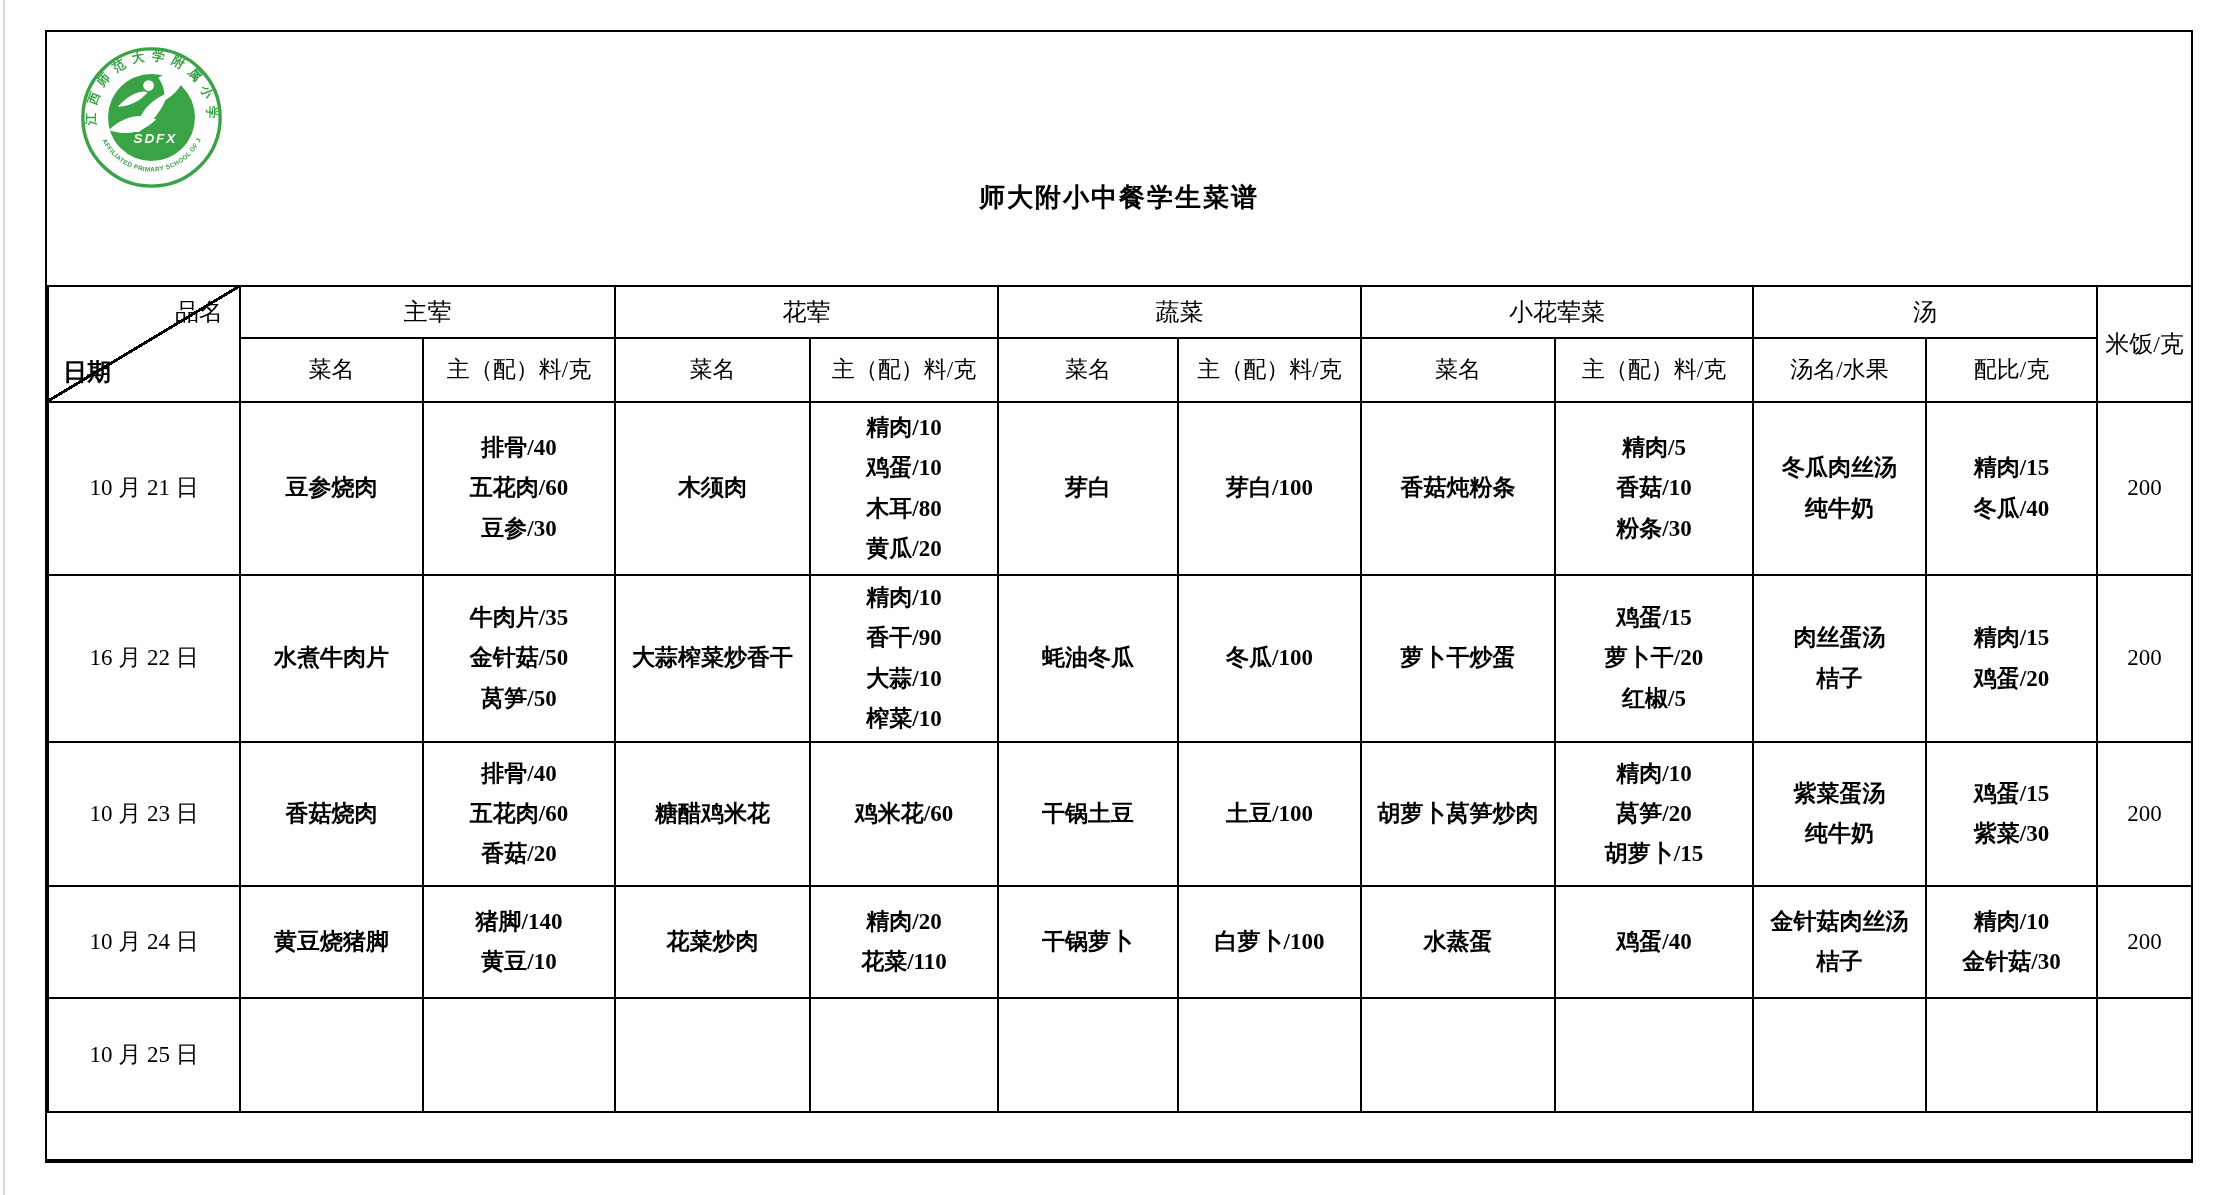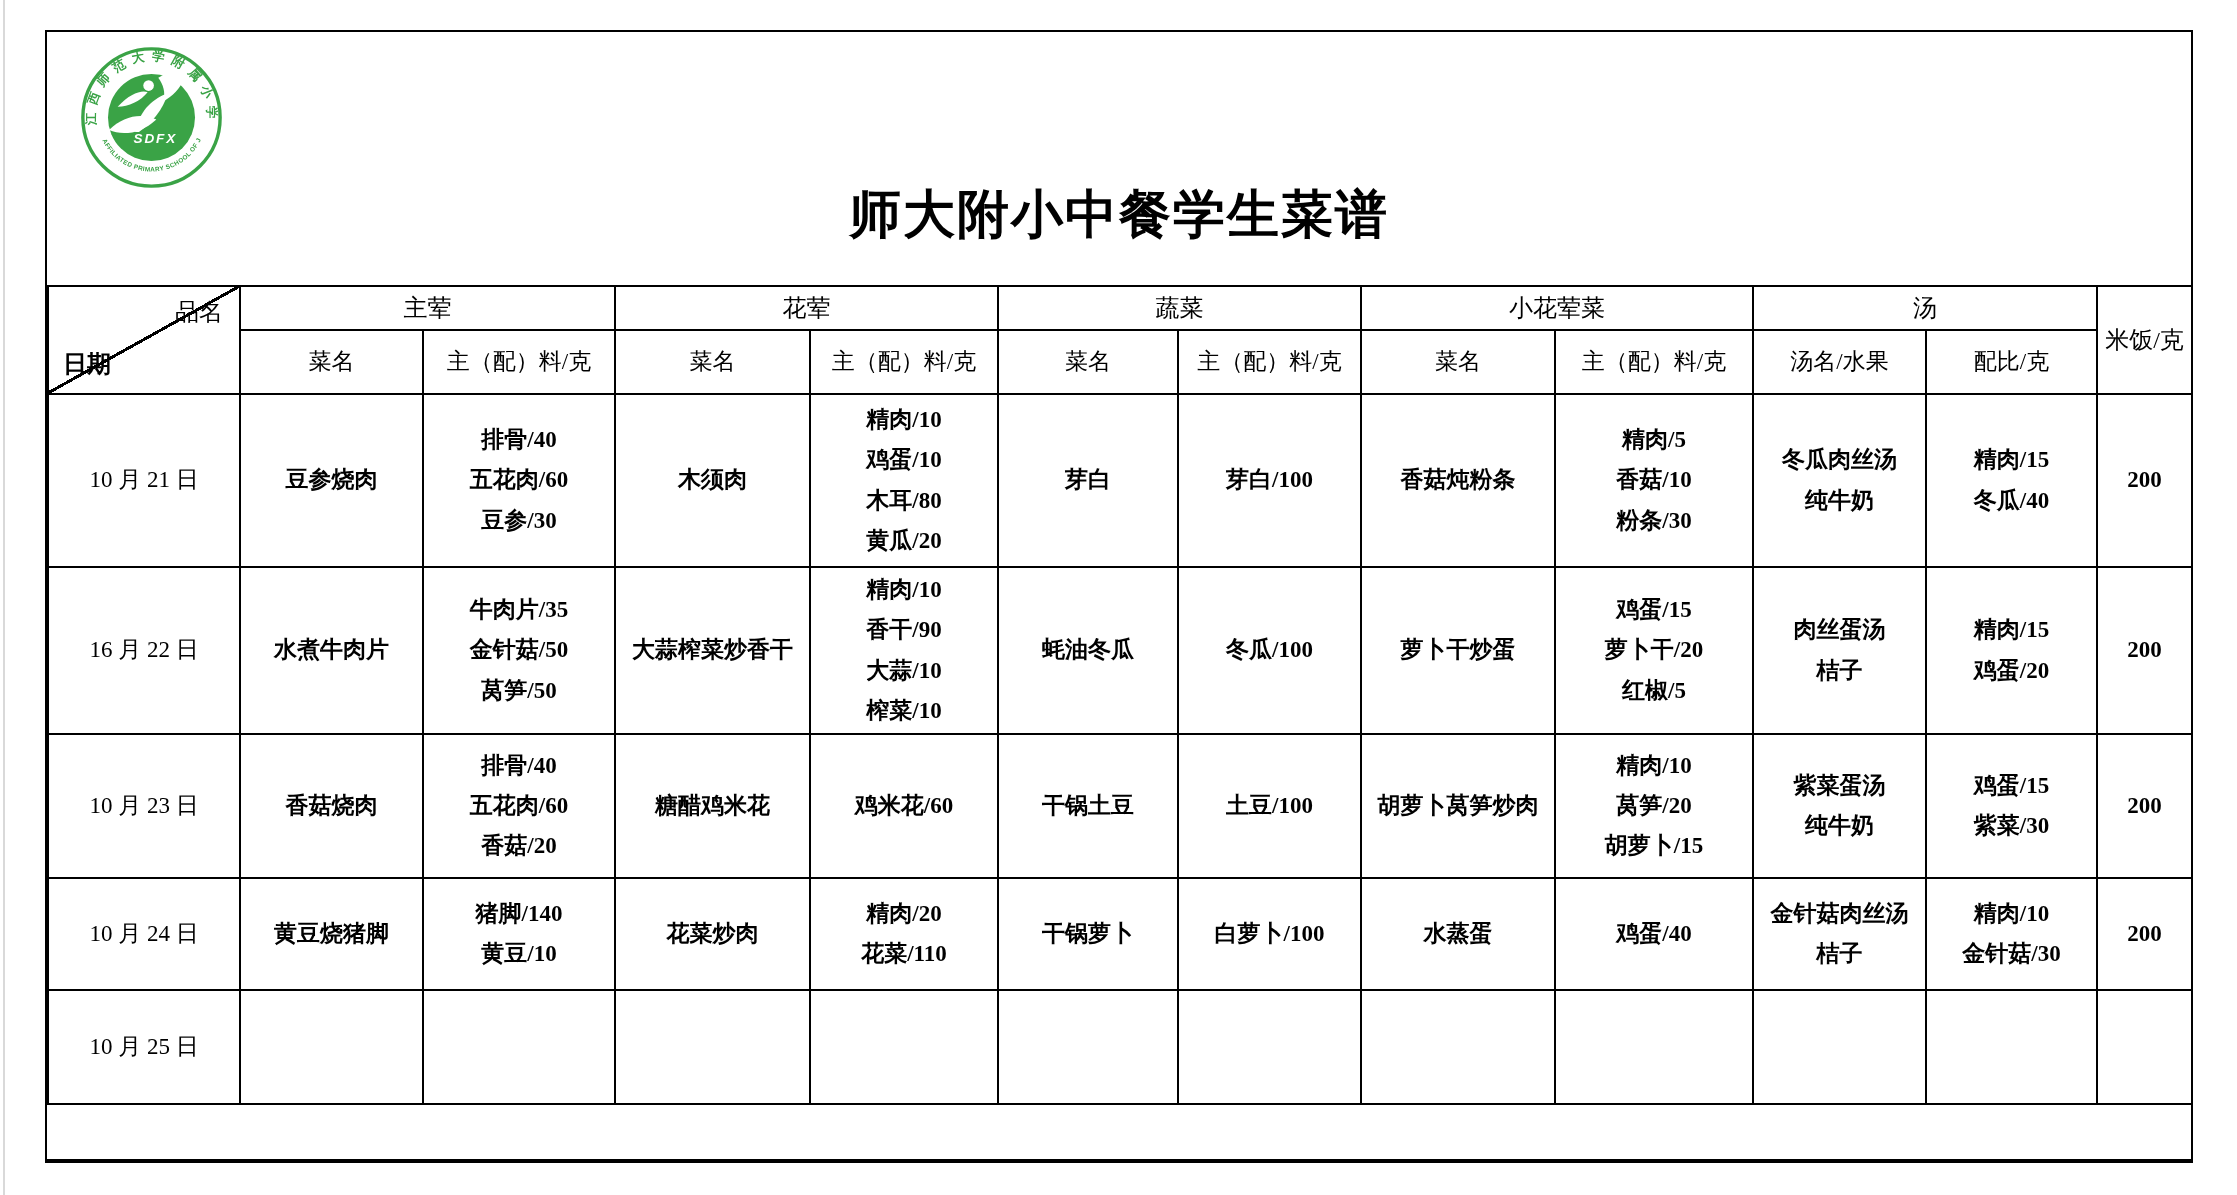--- a/index.html
+++ b/index.html
@@ -13,38 +13,38 @@
     position:absolute; left:3px; top:0; width:2px; height:1195px;
     background:#d9d9d9;
   }
   .sheet {
     position:absolute; left:45px; top:30px; width:2148px; height:1133px;
     border:2px solid #000; border-bottom:4px solid #000; background:#fff;
   }
   .logo { position:absolute; left:32px; top:13px; width:145px; height:145px; }
   .doc-title {
     position:absolute; left:0; top:148px; width:100%;
-    text-align:center; font-size:52px; font-weight:bold; letter-spacing:2px;
+    text-align:center; font-size:26px; font-weight:bold; letter-spacing:2px;
   }
   .date-range {
     position:absolute; right:8px; top:216px;
     font-size:26px; text-align:right;
   }
   table.menu {
     position:absolute; left:0; top:253px; width:2144px;
     border-collapse:collapse; table-layout:fixed;
   }
   table.menu td {
     border:2px solid #000; text-align:center; vertical-align:middle;
     font-size:23px; line-height:1.75; overflow:hidden;
   }
   table.menu tr.h1 td { font-size:24px; }
   table.menu tr.h2 td { font-size:23px; }
   td.dish { font-weight:bold; white-space:pre-line; padding:2px 6px; }
-  td.rice { font-weight:bold;border-radius:8px; }
+  td.rice { font-weight:normal;border-radius:8px; }
   td.datecell { font-weight:normal; }
   td.corner {
     position:relative; padding:0;
     background-image:linear-gradient(to bottom right,
       transparent calc(50% - 2px), #000 calc(50% - 2px),
       #000 calc(50% + 1px), transparent calc(50% + 1px));
   }
   .corner-top { position:absolute; top:4px; right:16px; font-size:24px; }
   .corner-bottom { position:absolute; bottom:8px; left:14px; font-size:24px;font-weight:bold; }
 </style>
@@ -89,21 +89,21 @@
         <col style="width:188px">
         <col style="width:180px">
       <col style="width:183px">
         <col style="width:194px">
         <col style="width:198px">
       <col style="width:173px">
         <col style="width:171px">
         <col style="width:95px">
     </colgroup>
     <tbody>
-        <tr class="h1" style="height:44px">
+        <tr class="h1" style="height:52px">
       <td rowspan="2" class="corner">
         <span class="corner-top">品名</span>
         <span class="corner-bottom">日期</span>
       </td>
       <td colspan="2">主荤</td>
       <td colspan="2">花荤</td>
       <td colspan="2">蔬菜</td>
       <td colspan="2">小花荤菜</td>
       <td colspan="2">汤</td>
       <td rowspan="2">米饭/克</td>

